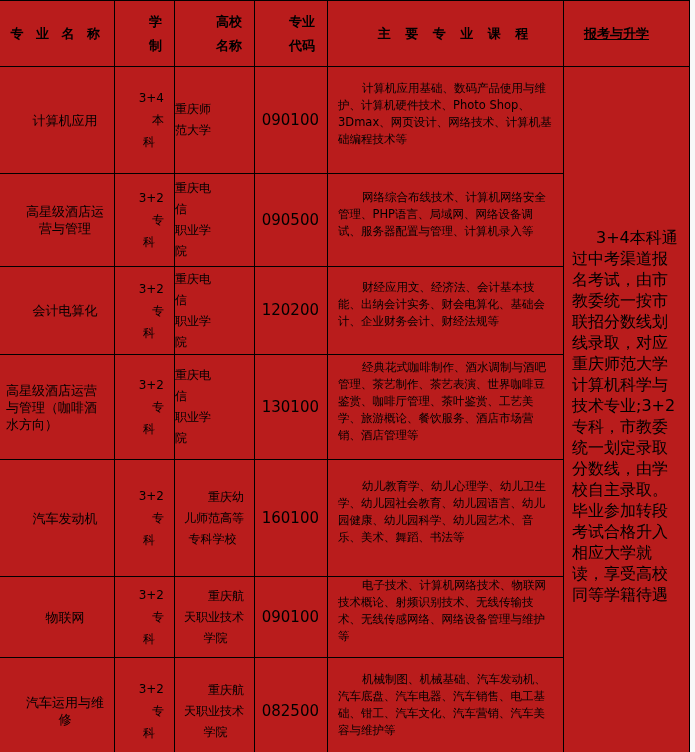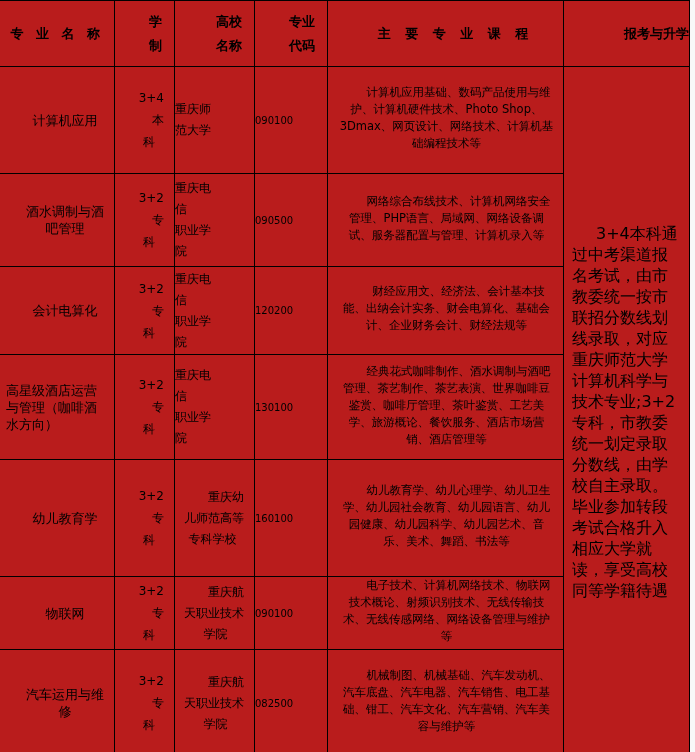--- a/index.html
+++ b/index.html
@@ -10,30 +10,30 @@
   th { font-weight: bold; font-size: 13px; }
   .c0 { width: 115px; }
   .c1 { width: 60px; }
   .c2 { width: 80px; }
   .c3 { width: 73px; }
   .c4 { width: 236px; }
   .c5 { width: 126px; }
   .hdr-name { text-align: right; padding-right: 10px; letter-spacing: 4px; }
   .hdr-stack { text-align: right; padding-right: 12px; line-height: 24px; }
   .hdr-course { text-align: center; letter-spacing: 5px; padding-left: 20px; }
-  .hdr-apply { text-align: right; padding-left: 20px; }
+  .hdr-apply { text-align: left; padding-left: 20px; text-decoration: underline; }
   .name { text-align: center; font-weight: normal; font-size: 13px; line-height: 17px; padding: 0 8px 0 24px; }
   .name.left { text-align: left; padding-left: 6px; }
   .sys { text-align: right; padding-right: 10px; line-height: 22px; }
   .sys span { display: block; }
   .sys .ke { text-align: left; padding-left: 28px; }
   .school { text-align: left; line-height: 21px; }
   .school.right { text-align: right; padding-left: 0; padding-right: 10px; }
-  .code { text-align: left; font-size: 10px; }
-  .course { text-align: center; padding: 0 8px 4px 10px; text-indent: 24px; font-size: 11.5px; line-height: 17px; }
+  .code { text-align: right; padding-right: 8px; font-size: 15px; }
+  .course { text-align: left; padding: 0 8px 12px 10px; text-indent: 24px; font-size: 11.5px; line-height: 17px; }
   .apply { text-align: left; padding: 0 6px 0 8px; text-indent: 24px; font-size: 16px; line-height: 21px; }
 </style>
 </head>
 <body>
 
 <table>
   <colgroup>
     <col class="c0">
       <col class="c1">
       <col class="c2">
@@ -70,21 +70,21 @@
     <td class="school">
       <div>重庆师</div>
       <div>范大学</div>
     </td>
     <td class="code">090100</td>
     <td class="course">计算机应用基础、数码产品使用与维护、计算机硬件技术、Photo Shop、3Dmax、网页设计、网络技术、计算机基础编程技术等</td>
     <td class="apply" rowspan="7">3+4本科通过中考渠道报名考试，由市教委统一按市联招分数线划线录取，对应重庆师范大学计算机科学与技术专业;3+2专科，市教委统一划定录取分数线，由学校自主录取。毕业参加转段考试合格升入相应大学就读，享受高校同等学籍待遇</td>
   </tr>
 
   <tr style="height:93px">
-    <td class="name">酒水调制与酒吧管理</td>
+    <td class="name">高星级酒店运营与管理</td>
     <td class="sys">
       <span>3+2</span>
       <span>专</span>
       <span class="ke">科</span>
     </td>
     <td class="school">
       <div>重庆电</div>
       <div>信</div>
       <div>职业学</div>
       <div>院</div>
@@ -121,21 +121,21 @@
       <div>重庆电</div>
       <div>信</div>
       <div>职业学</div>
       <div>院</div>
     </td>
     <td class="code">130100</td>
     <td class="course">经典花式咖啡制作、酒水调制与酒吧管理、茶艺制作、茶艺表演、世界咖啡豆鉴赏、咖啡厅管理、茶叶鉴赏、工艺美学、旅游概论、餐饮服务、酒店市场营销、酒店管理等</td>
   </tr>
 
   <tr style="height:117px">
-    <td class="name">幼儿教育学</td>
+    <td class="name">汽车发动机</td>
     <td class="sys">
       <span>3+2</span>
       <span>专</span>
       <span class="ke">科</span>
     </td>
     <td class="school right">
       <div>重庆幼</div>
       <div>儿师范高等</div>
       <div style="text-align:center;padding-left:6px">专科学校</div>
     </td>

